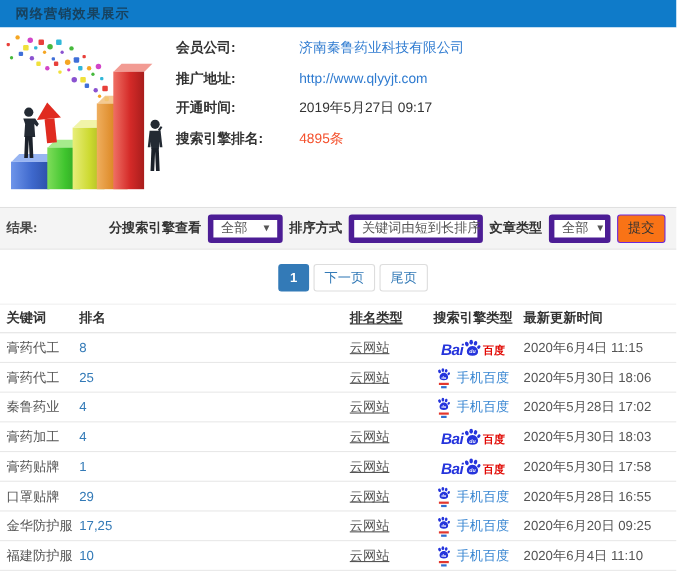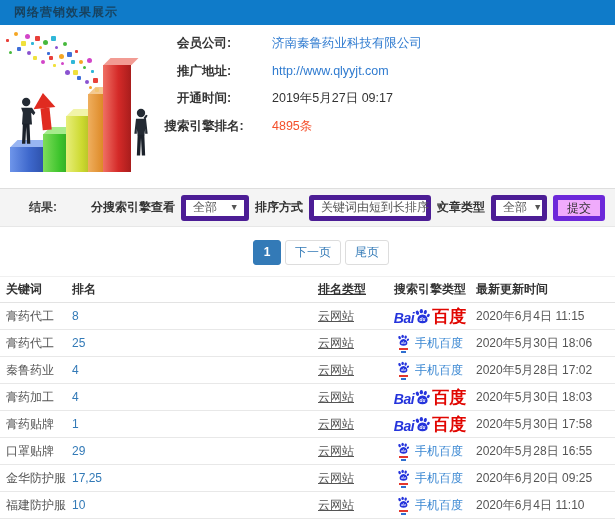--- a/index.html
+++ b/index.html
@@ -30,38 +30,38 @@
   .arrow-up { position:absolute; left:32px; top:66px; width:22px; height:40px; transform:rotate(-6deg); }
   .arrow-up .head { width:0; height:0; border-left:11px solid transparent; border-right:11px solid transparent;
     border-bottom:15px solid #e02b20; }
   .arrow-up .stem { width:9px; height:22px; background:#e02b20; margin-left:6.5px; }
   .man { position:absolute; }
   .man-left  { left:15px; top:70px; width:20px; height:50px; }
   .man-right { left:129px; top:80px; width:20px; height:52px; }
 
   .info-fields { position:absolute; left:160px; top:9px; width:450px; }
   .field-row { display:flex; align-items:center; height:19px; margin-bottom:8.5px; }
-  .field-label { width:88px; text-align:center; font-weight:bold; color:#333; font-size:12.5px; }
+  .field-label { width:88px; text-align:left; font-weight:bold; color:#333; font-size:12.5px; }
   .field-value { margin-left:24px; font-size:12.5px; color:#333; }
   .field-value.link { color:#2f7bd0; cursor:pointer; }
   .field-value.hot { color:#f4502c; }
 
   
   .result-bar { height:39px; background:#f4f4f4; border-top:1px solid #dedede;
-    border-bottom:1px solid #e7e7e7; display:flex; align-items:center; padding:0 10px 0 29px; }
+    border-bottom:1px solid #e7e7e7; display:flex; align-items:center; padding:0 10px 0 6px; }
   .result-label { font-weight:bold; color:#444; }
   .filters { margin-left:auto; display:flex; align-items:center; gap:6px; }
   .f-label { font-weight:bold; color:#333; white-space:nowrap; }
   .f-select { height:26px; background:#fff; border:5px solid #4c1d95; border-radius:3px;
     display:flex; align-items:center; padding:0 7px; color:#555; cursor:pointer; white-space:nowrap;font-family:Liberation Mono, monospace; }
   .f-select .caret { margin-left:auto; padding-left:8px; font-size:9px; color:#555; }
   .sel-engine { width:68px; }
   .sel-sort { width:122px; }
   .sel-article { width:56px; }
-  .submit-btn { height:26px; padding:0 9px; background:#f0abfc; border:5px solid #6d28d9; border-radius:3px;
+  .submit-btn { height:26px; padding:0 9px; background:#f97316; border:1px solid #6d28d9; border-radius:3px;
     color:#333; cursor:pointer; font-size:12px; }
 
   
   .pagination { padding:13px 0 11px 253px; display:flex; gap:4px; }
   .page-btn { min-width:28px; height:25px; line-height:23px; text-align:center; padding:0 9px;
     border:1px solid #ddd; border-radius:3px; background:#fff; color:#337ab7; cursor:pointer; }
   .page-btn.active { background:#337ab7; border-color:#337ab7; color:#fff; font-weight:bold; }
 
   
   .t-row { display:flex; align-items:center; height:27px; border-bottom:1px solid #e8e8e8; }
@@ -70,21 +70,21 @@
   .c2 { width:246px; }
   .t-row:not(.t-head) .c2 { color:#337ab7; cursor:pointer; }
   .c3 { width:66px; color:#555;text-decoration:underline; }
   .c4 { width:92px; display:flex; justify-content:center; align-items:center; }
   .c5 { flex:1; color:#555; }
   .t-head .c1,.t-head .c2,.t-head .c3,.t-head .c5 { color:#333; }
 
   
   .bd-logo { display:inline-flex; align-items:flex-end; line-height:1; }
   .bd-bai { color:#2534dc; font-weight:bold; font-size:14px; font-style:italic; letter-spacing:-.5px; }
-  .bd-cn  { color:#e10601; font-weight:bold; font-size:17px; margin-left:1px; }
+  .bd-cn  { color:#e10601; font-weight:bold; font-size:10px; margin-left:1px; }
   .paw { color:#2534dc; display:block; }
   .mb-logo { display:inline-flex; align-items:center; }
   .mb-icon { display:inline-flex; flex-direction:column; align-items:center; margin-right:5px; }
   .mb-icon .u1 { width:9px; height:2px; background:#e3372e; margin-top:1px; }
   .mb-icon .u2 { width:5px; height:2px; background:#2f6fd0; margin-top:1px; }
   .mb-cn { color:#3a87d2; font-size:12px; }
 </style>
 </head>
 <body>
 

